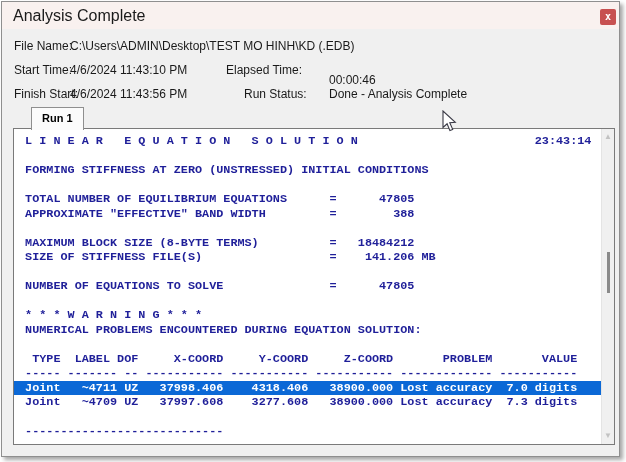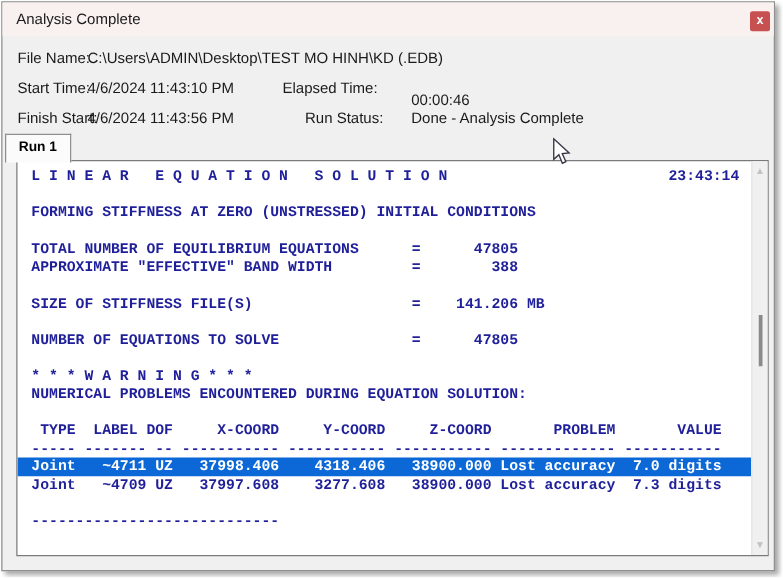--- a/index.html
+++ b/index.html
@@ -9,33 +9,33 @@
 
   
   .window { position:absolute; left:1px; top:1px; width:619px; height:456px;
             background:#f0f0f0; border:1px solid #8f8f8f;
             box-shadow:3px 3px 4px rgba(0,0,0,0.35); }
 
   
   .titlebar { position:absolute; left:0; top:0; right:0; height:27px;
               background:#f9f1ef; }
   .titlebar .title { position:absolute; left:11px; top:0; line-height:27px;
-              font-size:12px; color:#1a1a1a; }
+              font-size:16px; color:#1a1a1a; }
   .close-btn { position:absolute; right:3px; top:7px; width:16px; height:16px;
               background:#c75050; border-radius:2px; color:#ffffff;
               font-size:10px; font-weight:bold; text-align:center;
               line-height:15px; cursor:pointer;
               font-family:"DejaVu Sans Mono", monospace; }
 
   
   .info-label, .info-value { position:absolute; font-size:12px; color:#1a1a1a;
               white-space:nowrap; }
 
   
-  .tab { position:absolute; left:2px; top:105px; height:23px;
+  .tab { position:absolute; left:29px; top:105px; height:23px;
          background:#fbfbfb; border:1px solid #8f8f8f; border-bottom:none;
          font-size:11px; font-weight:bold; color:#000;
          padding:0 10px; line-height:21px; z-index:3; }
 
   
   .console-box { position:absolute; left:11px; top:126px; width:602px; height:317px;
                  background:#ffffff; border:1px solid #7a7a7a; z-index:2;padding-left:36px; }
   .console-content { position:absolute; left:0; top:0; right:13px; bottom:0;
                  overflow:hidden; padding-top:5px;
                  font-family:"Liberation Mono","DejaVu Sans Mono",monospace;
@@ -85,20 +85,21 @@
 
     <div class="console-box">
       <div class="console-content">
           <div class="console-line"> L I N E A R   E Q U A T I O N   S O L U T I O N                         23:43:14</div>
           <div class="console-line">&nbsp;</div>
           <div class="console-line"> FORMING STIFFNESS AT ZERO (UNSTRESSED) INITIAL CONDITIONS</div>
           <div class="console-line">&nbsp;</div>
           <div class="console-line"> TOTAL NUMBER OF EQUILIBRIUM EQUATIONS      =      47805</div>
           <div class="console-line"> APPROXIMATE "EFFECTIVE" BAND WIDTH         =        388</div>
           <div class="console-line">&nbsp;</div>
+          <div class="console-line"> MAXIMUM BLOCK SIZE (8-BYTE TERMS)          =   18484212</div>
           <div class="console-line"> SIZE OF STIFFNESS FILE(S)                  =    141.206 MB</div>
           <div class="console-line">&nbsp;</div>
           <div class="console-line"> NUMBER OF EQUATIONS TO SOLVE               =      47805</div>
           <div class="console-line">&nbsp;</div>
           <div class="console-line"> * * * W A R N I N G * * *</div>
           <div class="console-line"> NUMERICAL PROBLEMS ENCOUNTERED DURING EQUATION SOLUTION:</div>
           <div class="console-line">&nbsp;</div>
           <div class="console-line">  TYPE  LABEL DOF     X-COORD     Y-COORD     Z-COORD       PROBLEM       VALUE</div>
           <div class="console-line"> ----- ------- -- ----------- ----------- ----------- ------------- -----------</div>
           <div class="console-line selected"> Joint   ~4711 UZ   37998.406    4318.406   38900.000 Lost accuracy  7.0 digits</div>

